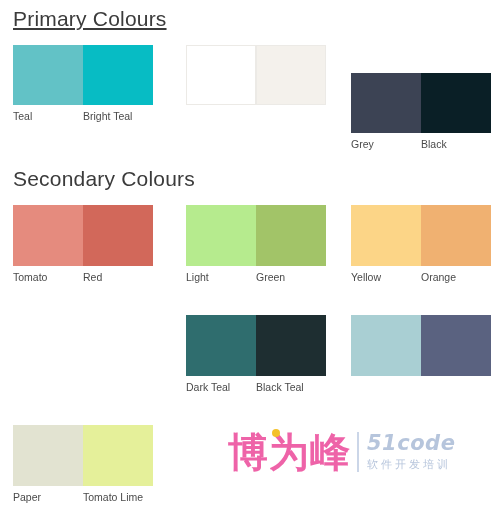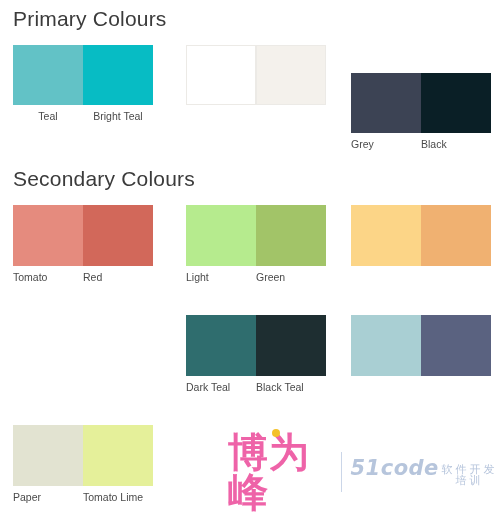--- a/index.html
+++ b/index.html
@@ -26,21 +26,21 @@
   .section-title {
     position: absolute;
     left: 13px;
     font-size: 21px;
     font-weight: 400;
     color: #3b3b3b;
     letter-spacing: 0.2px;
     line-height: 1;
     white-space: nowrap;
   }
-  #title-primary   { top: 8px; }
+  #title-primary   { top: 8px; text-decoration: underline; }
   #title-secondary { top: 168px; }
 
   
   .group {
     position: absolute;
   }
   .chips {
     display: flex;
     flex-direction: row;
   }
@@ -96,48 +96,48 @@
     background: #f2b705;
   }
   .wm-divider {
     width: 2px;
     height: 40px;
     background: #c3d0e4;
     margin: 0 8px 0 6px;
   }
   .wm-right {
     display: flex;
+    flex-direction: column;
     justify-content: center;
     line-height: 1;
-    text-align: center;
   }
   .wm-51code {
     font-family: "DejaVu Sans", sans-serif;
     font-size: 21px;
     font-weight: 700;
     font-style: italic;
     color: #b9c7de;
     letter-spacing: 0.5px;
   }
   .wm-sub {
-    font-family: Liberation Serif, serif;
+    font-family: Liberation Mono, monospace;
     font-size: 11px;
     color: #b9c7de;
     letter-spacing: 3px;
     margin-top: 6px;
   }
 </style>
 </head>
 <body style="background: rgb(255, 255, 255);">
 
 <div class="page">
 
   <div class="section-title" id="title-primary">Primary Colours</div>
 
-  <div class="group" style="left:13px; top:45px;text-align:center;">
+  <div class="group" style="left:13px; top:45px;">
     <div class="chips">
       <span class="chip" style="background-color: rgb(98, 194, 198);"></span>
       <span class="chip" style="background-color: rgb(7, 188, 196);"></span>
     </div>
     <div class="labels">
       <span class="label">Teal</span>
       <span class="label">Bright Teal</span>
     </div>
   </div>
 
@@ -180,20 +180,24 @@
     <div class="labels">
       <span class="label">Light</span>
       <span class="label">Green</span>
     </div>
   </div>
 
   <div class="group" style="left:351px; top:205px;">
     <div class="chips">
       <span class="chip tall" style="background-color: rgb(252, 213, 135);"></span>
       <span class="chip tall" style="background-color: rgb(240, 177, 113);"></span>
+    </div>
+    <div class="labels">
+      <span class="label">Yellow</span>
+      <span class="label">Orange</span>
     </div>
   </div>
 
 
   <div class="group" style="left:186px; top:315px;">
     <div class="chips">
       <span class="chip tall" style="background-color: rgb(47, 109, 110);"></span>
       <span class="chip tall" style="background-color: rgb(30, 46, 49);"></span>
     </div>
     <div class="labels">

